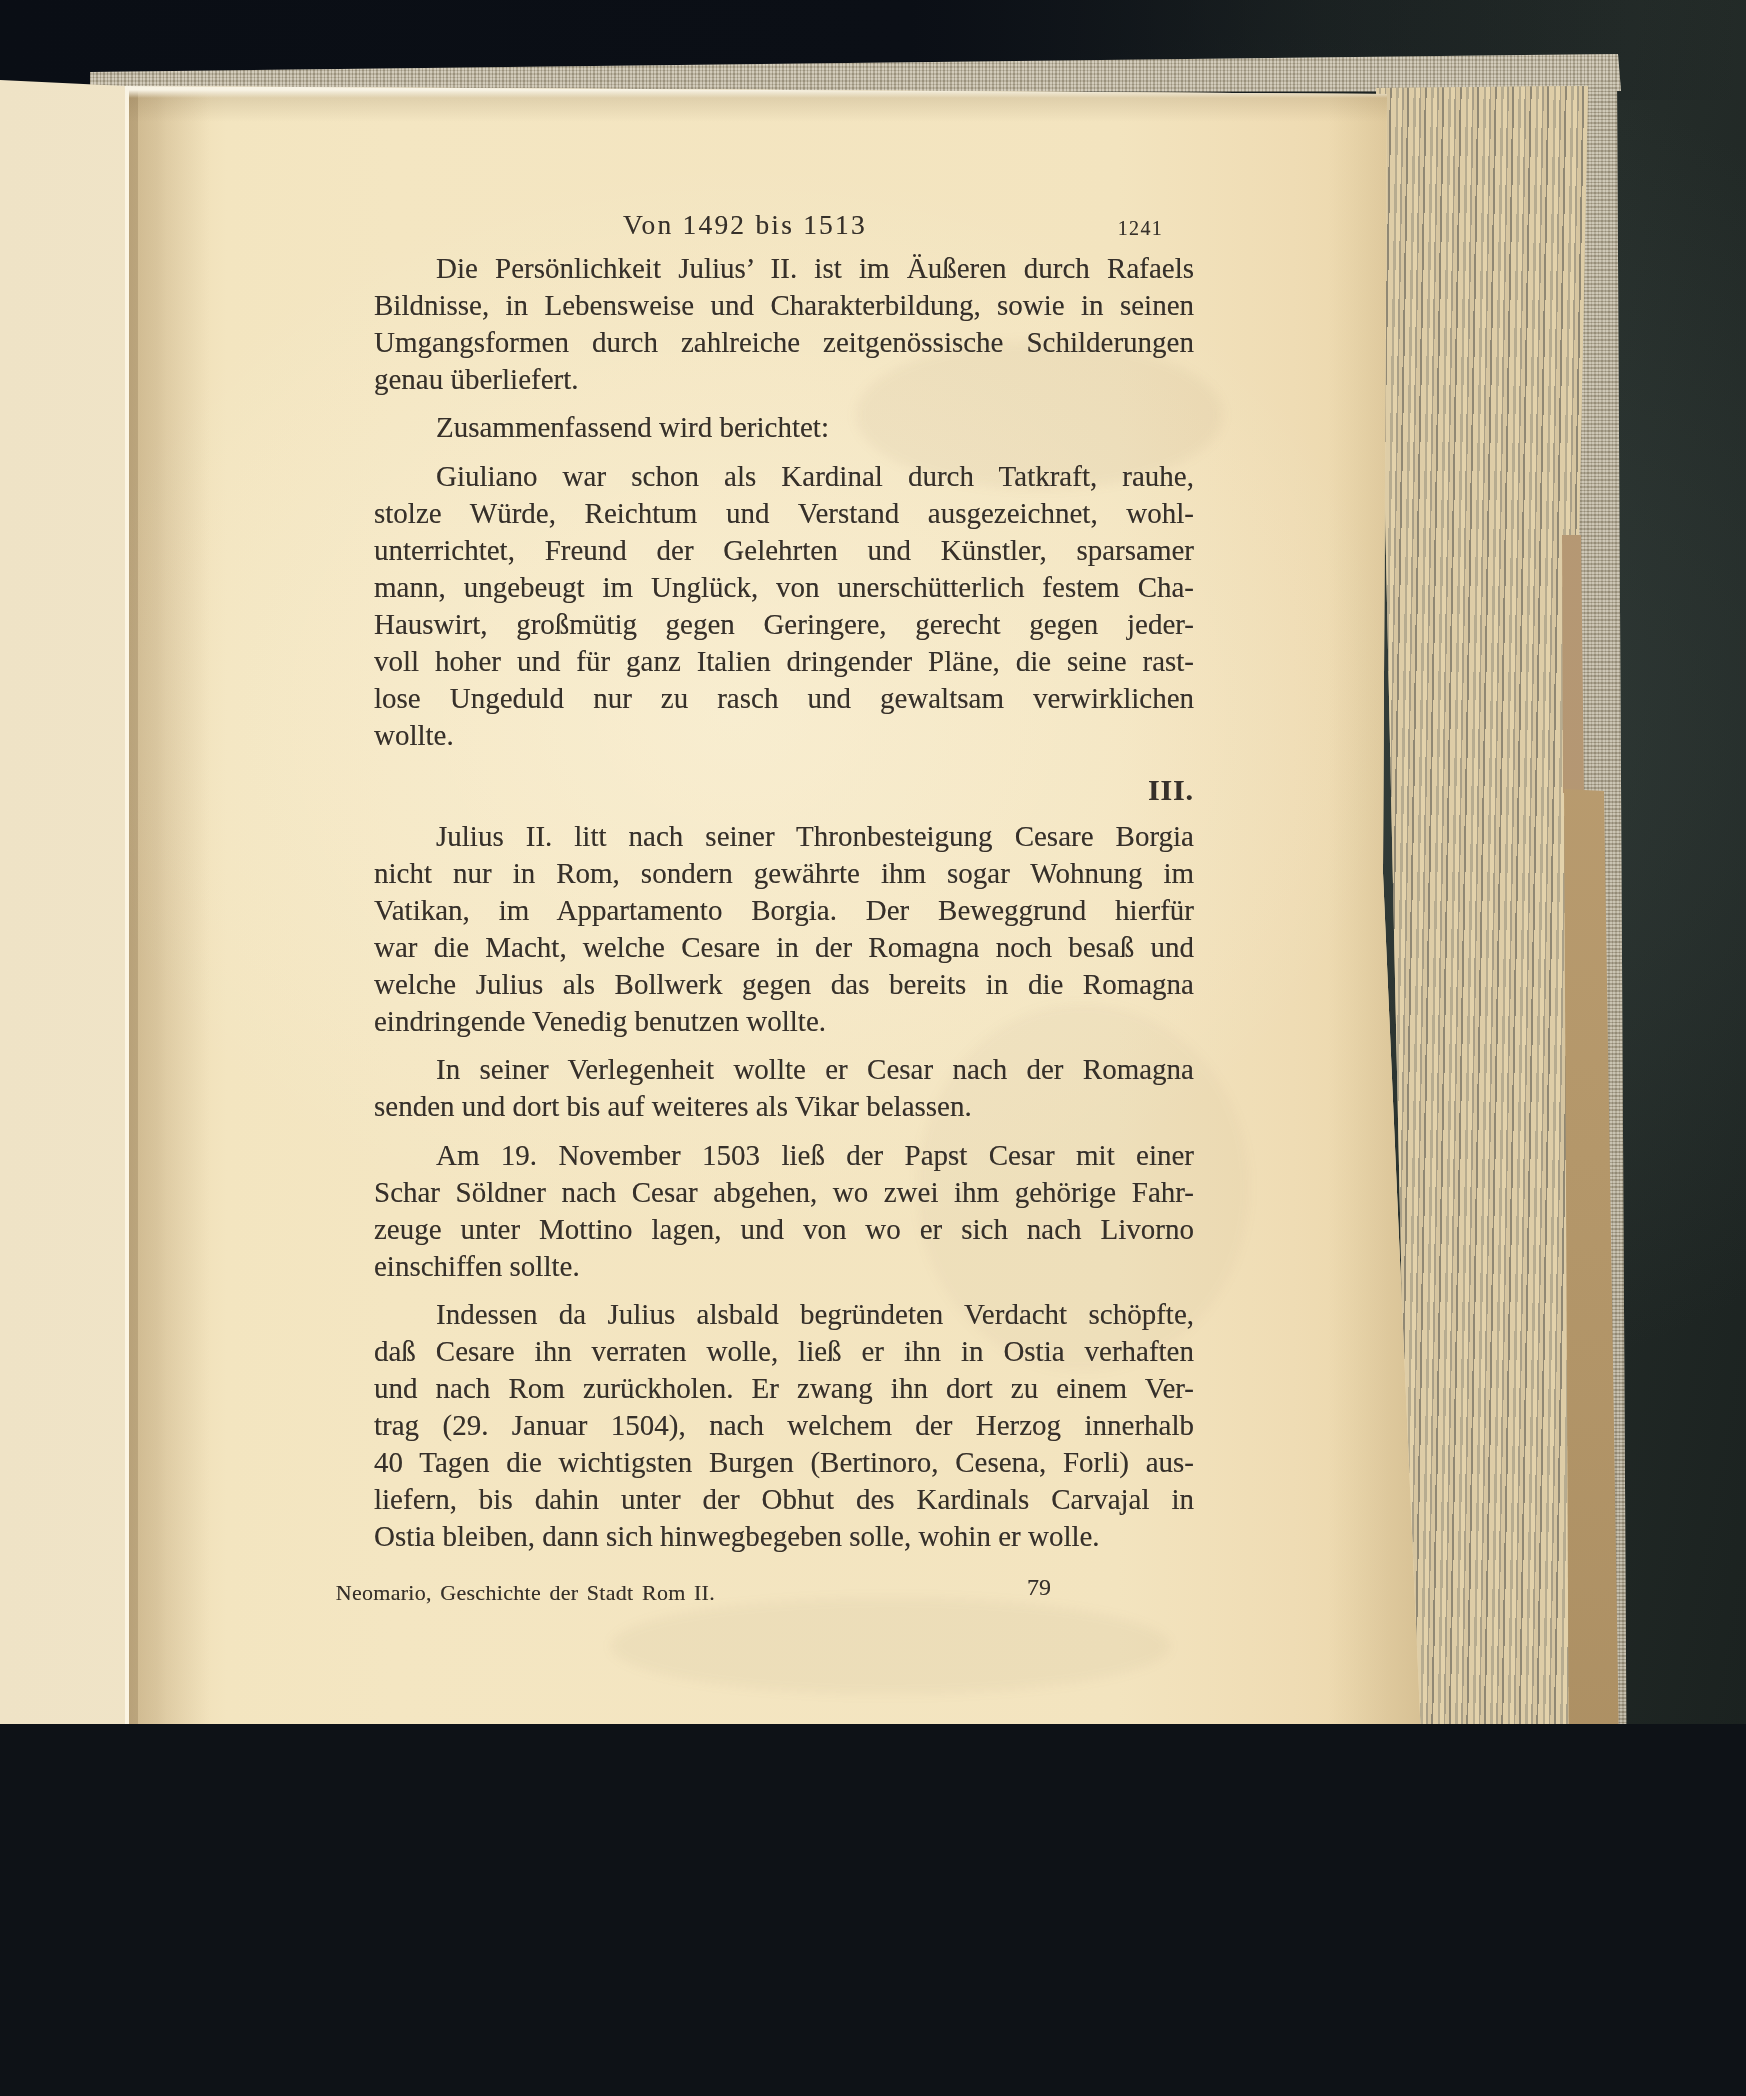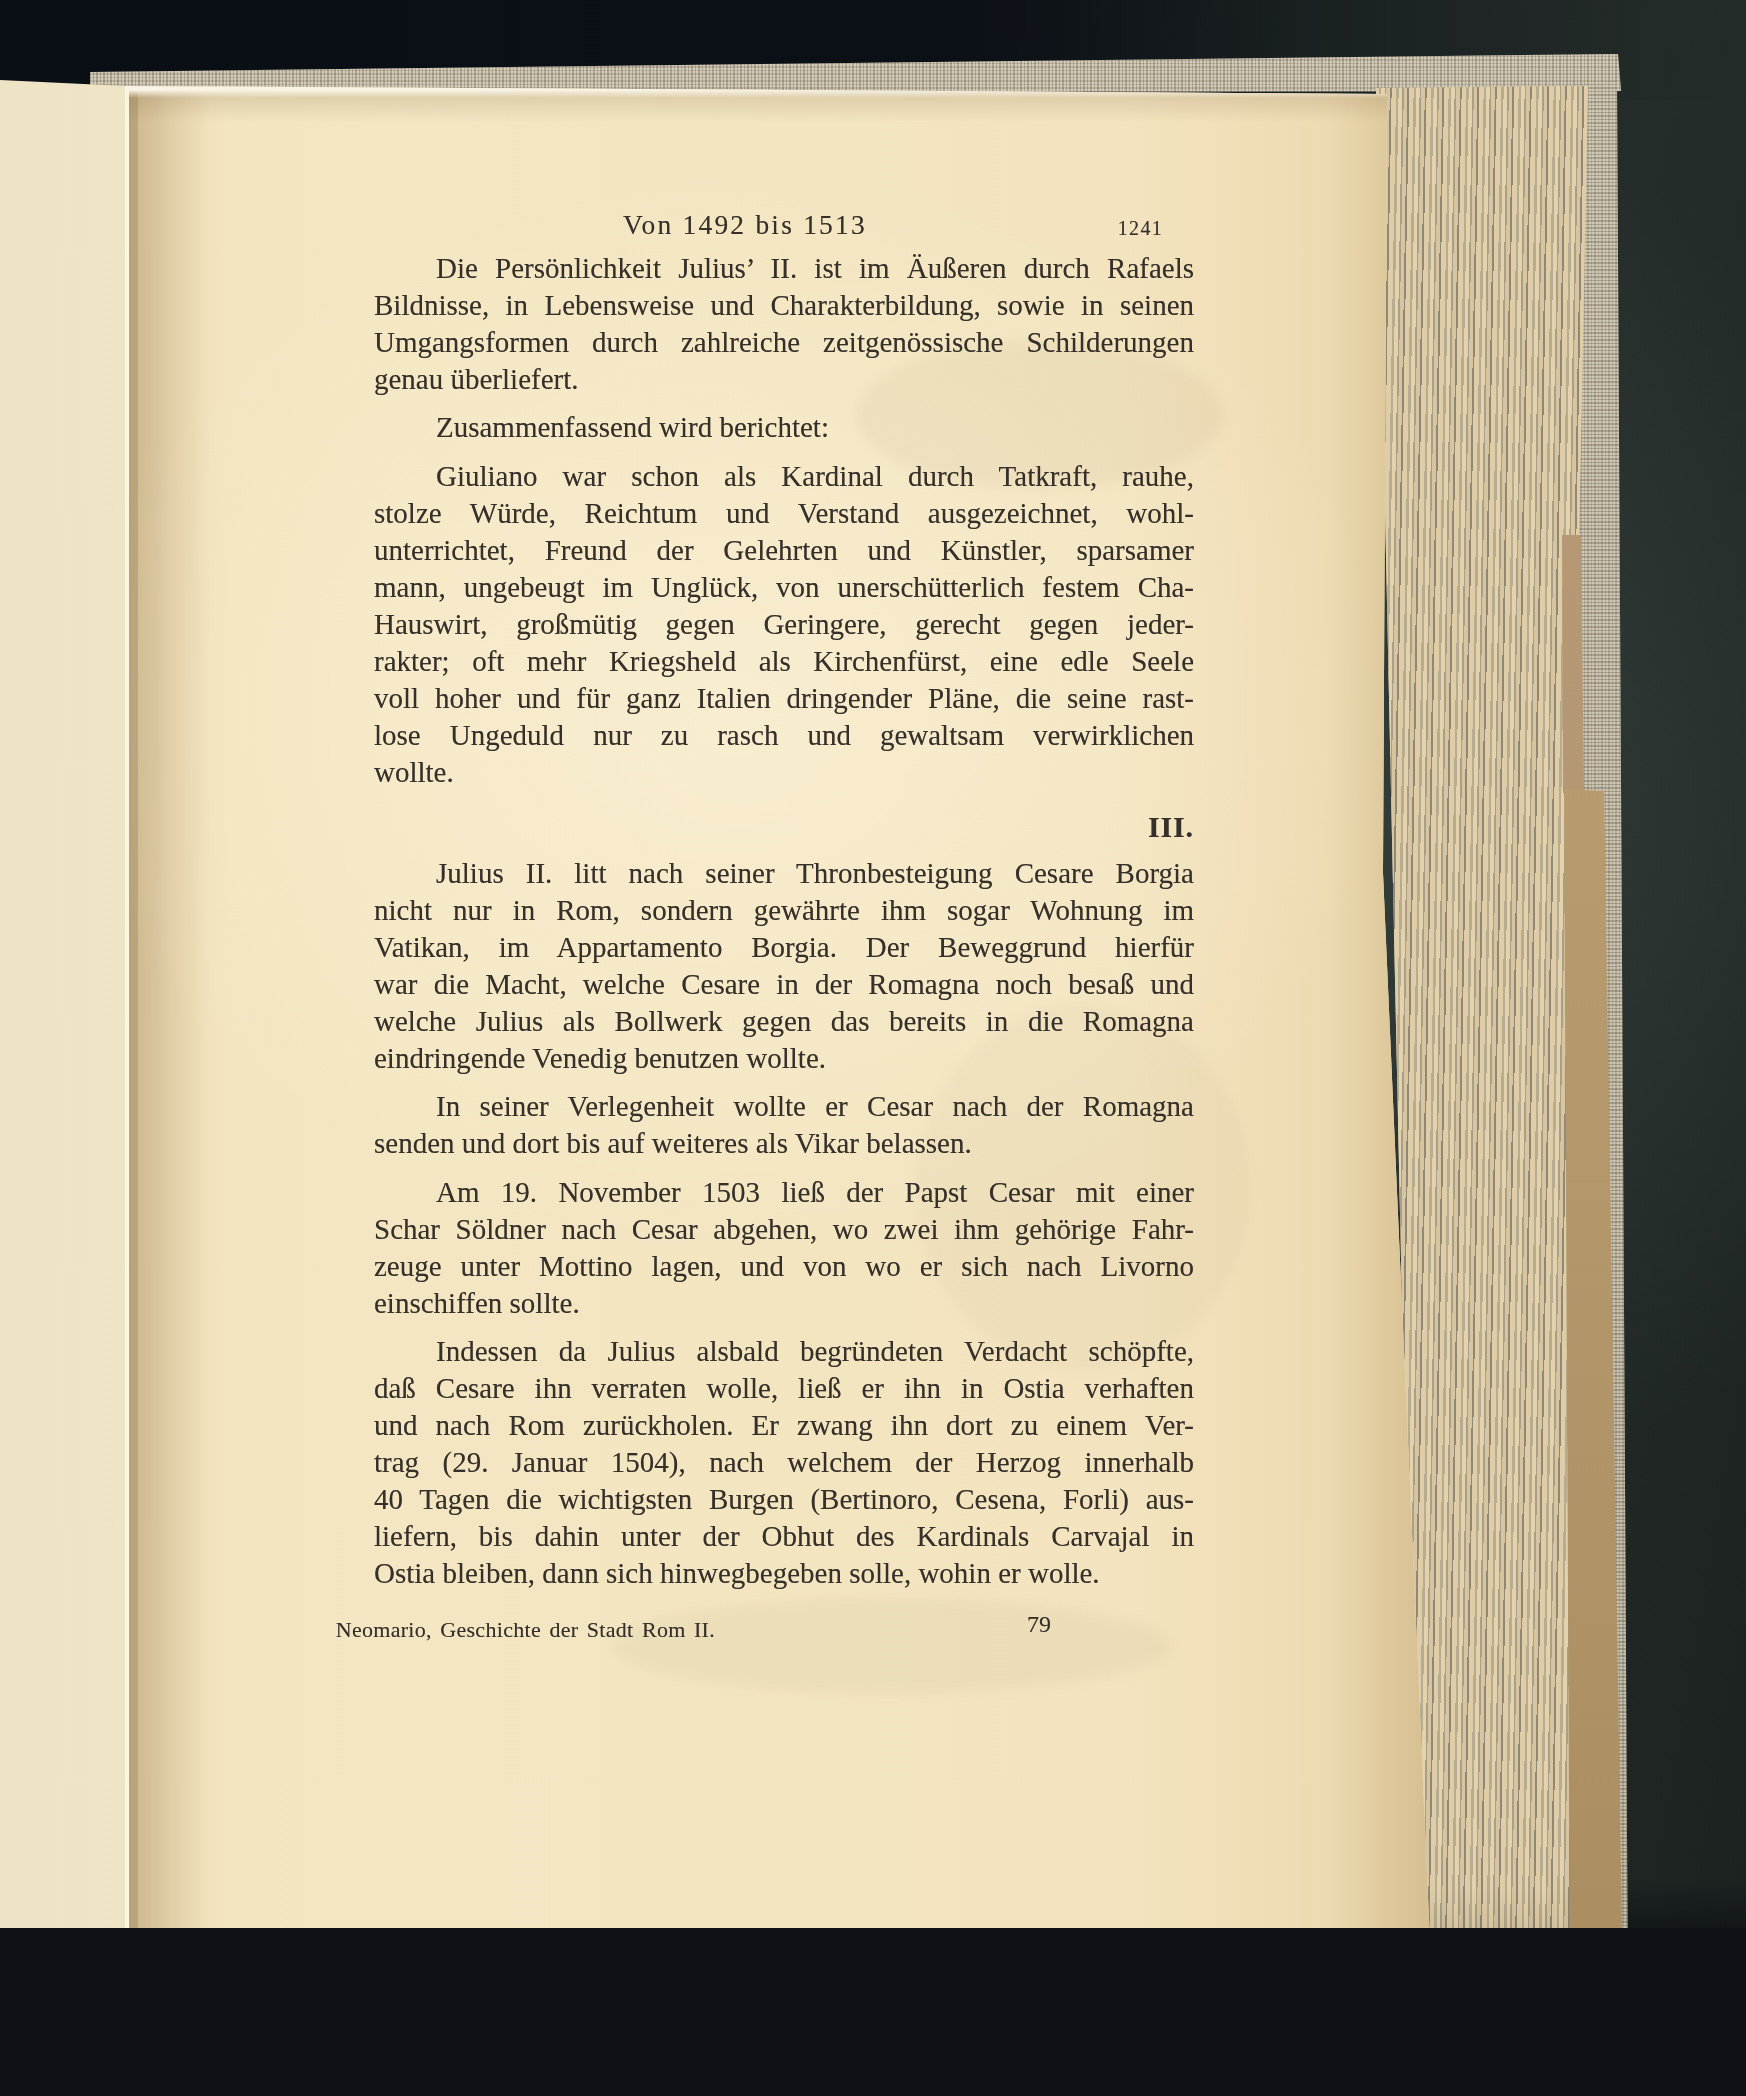--- a/index.html
+++ b/index.html
@@ -1,17 +1,17 @@
 <!DOCTYPE html>
 <html style="font-size:14px"><head>
 <meta charset="utf-8">
 <style>
   html,body{margin:0;padding:0;background:#0e1217;}
   #scene{
-    position:relative; width:1747px; height:1928px; overflow:hidden;
+    position:relative; width:1747px; height:1724px; overflow:hidden;
     background:
       radial-gradient(1223px 961px at 72% 42%, rgba(64,76,72,.55), rgba(0,0,0,0) 72%),
       linear-gradient(100deg,#0c1016 0%,#11161c 22%,#1a2122 45%,#232b28 62%,#252d2a 80%,#1b2220 100%);
     font-family:"Liberation Serif","DejaVu Serif",serif;
   }
   .abs{position:absolute; left:0; top:0; width:1747px; height:2096px;}
 
   
   #bg-top{
     background:linear-gradient(90deg,#0a0e15 0%,#0b0f16 52%,rgba(10,14,21,.35) 76%,rgba(10,14,21,0) 100%);
@@ -146,21 +146,20 @@
           </div>
           <div class="para">
             <div class="line first last">Zusammenfassend wird berichtet:</div>
           </div>
           <div class="para">
             <div class="line first">Giuliano war schon als Kardinal durch Tatkraft, rauhe,</div>
             <div class="line">stolze Würde, Reichtum und Verstand ausgezeichnet, wohl-</div>
             <div class="line">unterrichtet, Freund der Gelehrten und Künstler, sparsamer</div>
             <div class="line">mann, ungebeugt im Unglück, von unerschütterlich festem Cha-</div>
             <div class="line">Hauswirt, großmütig gegen Geringere, gerecht gegen jeder-</div>
-            <div class="line">rakter; oft mehr Kriegsheld als Kirchenfürst, eine edle Seele</div>
             <div class="line">voll hoher und für ganz Italien dringender Pläne, die seine rast-</div>
             <div class="line">lose Ungeduld nur zu rasch und gewaltsam verwirklichen</div>
             <div class="line last">wollte.</div>
           </div>
           <div class="section-heading">III.</div>
           <div class="para">
             <div class="line first">Julius II. litt nach seiner Thronbesteigung Cesare Borgia</div>
             <div class="line">nicht nur in Rom, sondern gewährte ihm sogar Wohnung im</div>
             <div class="line">Vatikan, im Appartamento Borgia.  Der Beweggrund hierfür</div>
             <div class="line">war die Macht, welche Cesare in der Romagna noch besaß und</div>

